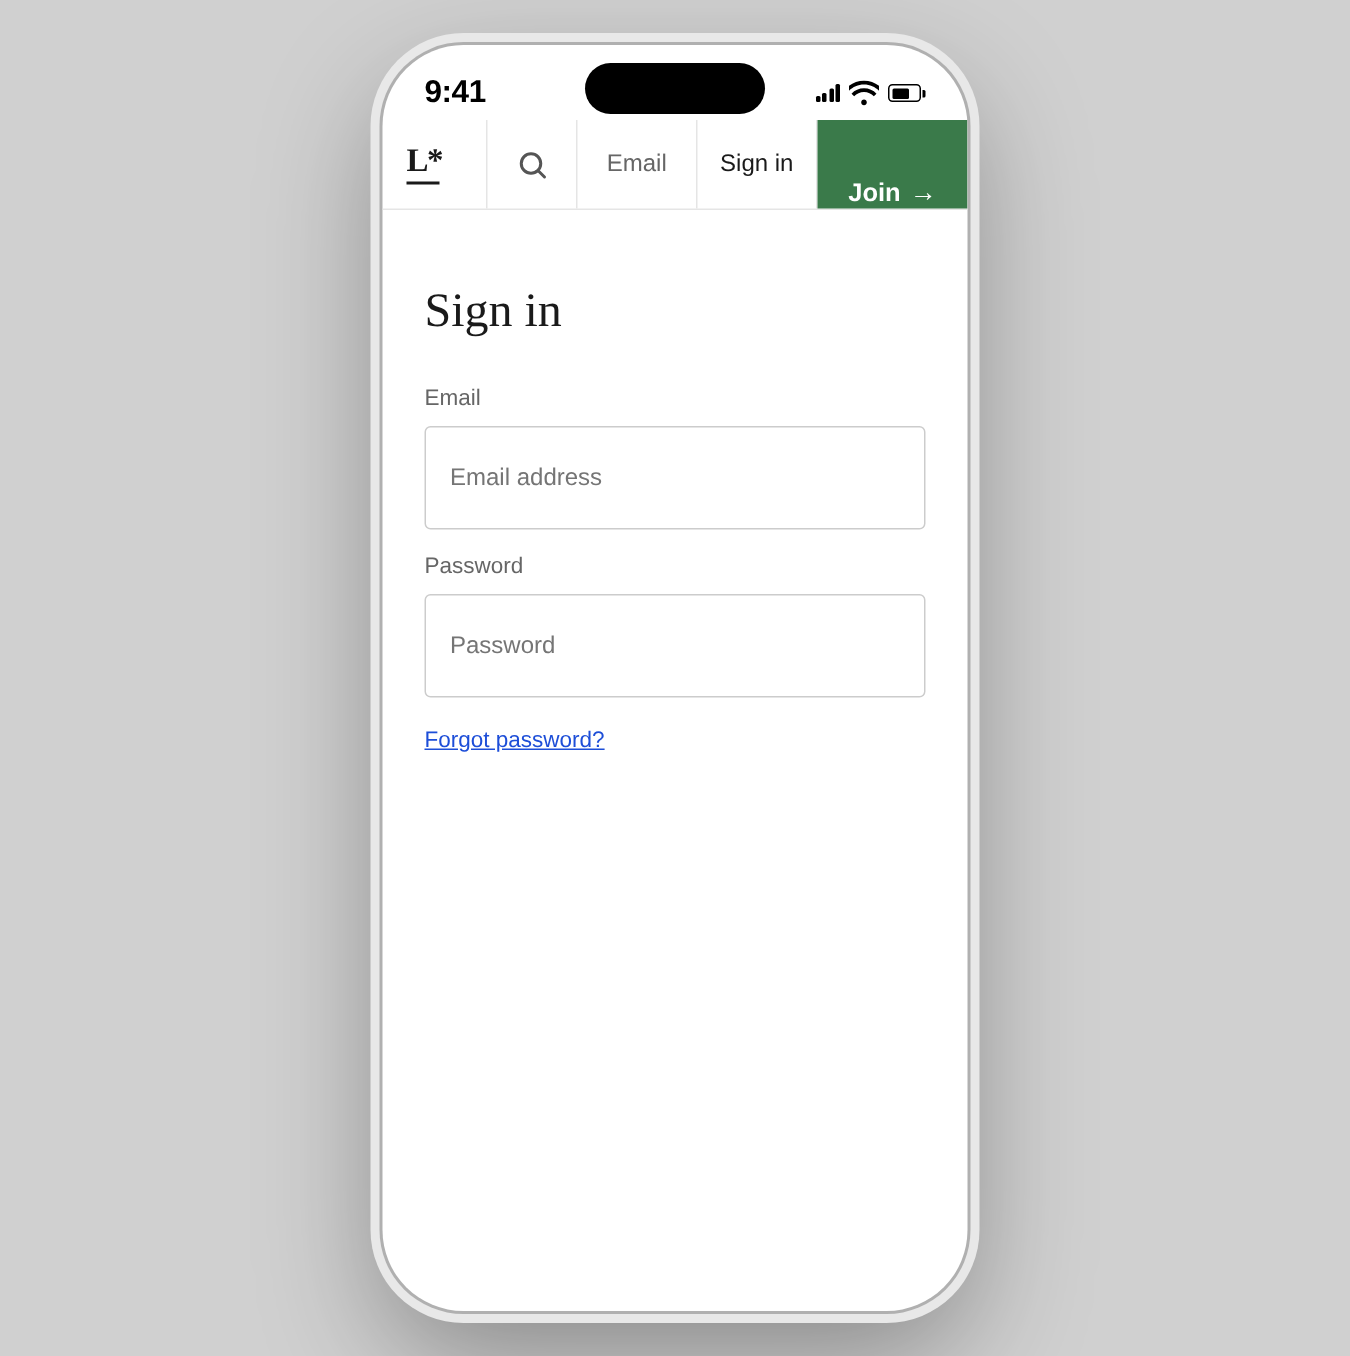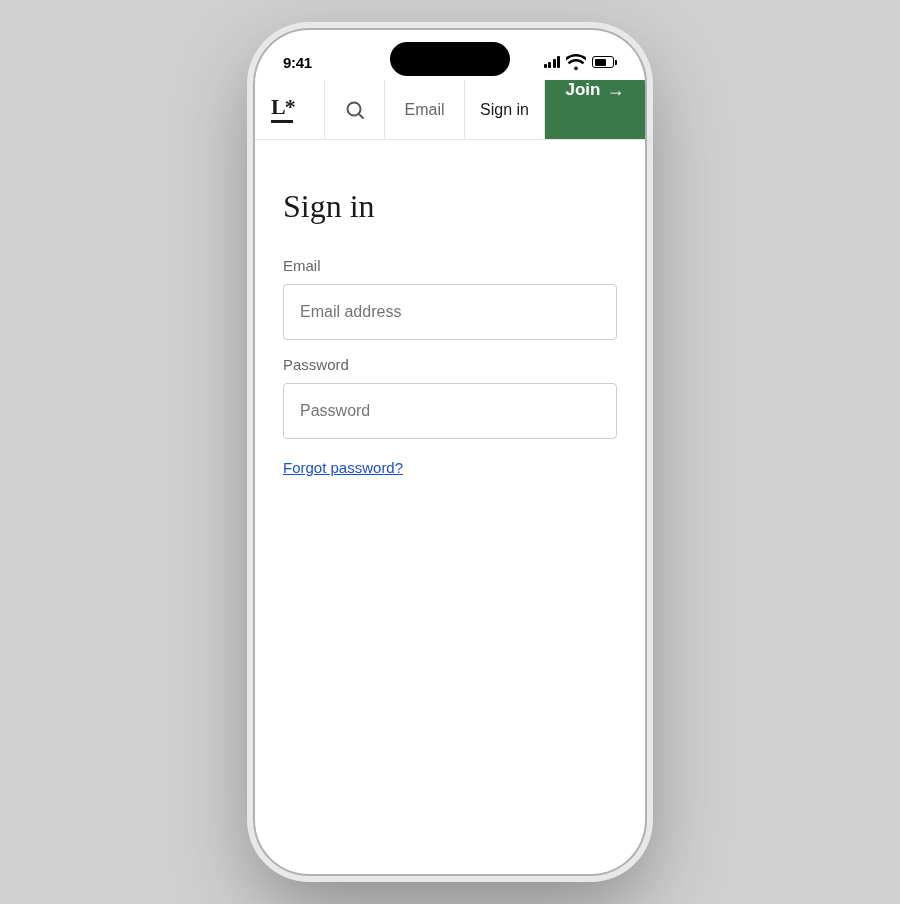--- a/index.html
+++ b/index.html
@@ -29,21 +29,21 @@
     
     .status-bar {
       display: flex;
       align-items: center;
       justify-content: space-between;
       padding: 14px 28px 0 28px;
       height: 50px;
     }
 
     .status-time {
-      font-size: 15px;
+      font-size: 21px;
       font-weight: 600;
       color: #000;
       letter-spacing: -0.3px;
     }
 
     .status-icons {
       display: flex;
       align-items: center;
       gap: 6px;
     }
@@ -177,21 +177,21 @@
       flex: 1;
       border-right: 1px solid #e5e5e5;
       font-size: 16px;
       color: #1a1a1a;
       font-weight: 500;
       cursor: pointer;
     }
 
     .nav-join {
       display: flex;
-      align-items: flex-start;
+      align-items: flex-end;
       justify-content: center;
       gap: 6px;
       min-width: 100px;
       background: #3a7a4a;
       color: #fff;
       font-size: 17px;
       font-weight: 600;
       cursor: pointer;
     }
 
@@ -219,21 +219,21 @@
 
     .field-label {
       font-size: 15px;
       color: #666;
       margin-bottom: 10px;
       display: block;
     }
 
     .form-input {
       width: 100%;
-      height: 56px;
+      height: 69px;
       border: 1.5px solid #ccc;
       border-radius: 4px;
       padding: 0 16px;
       font-size: 16px;
       color: #999;
       outline: none;
       background: #fff;
       font-family: inherit;
     }
 

